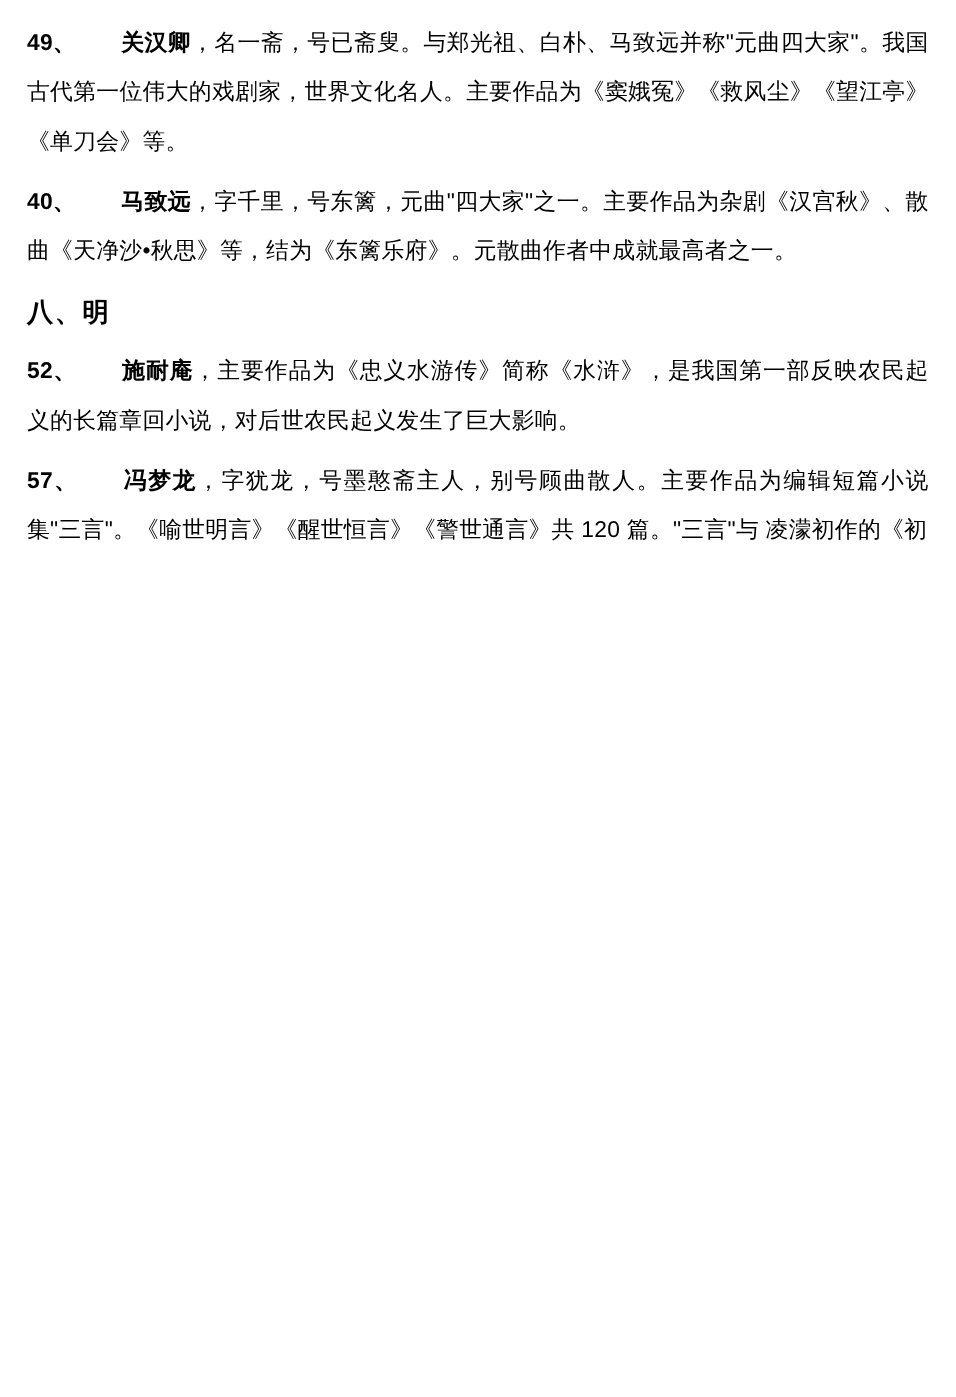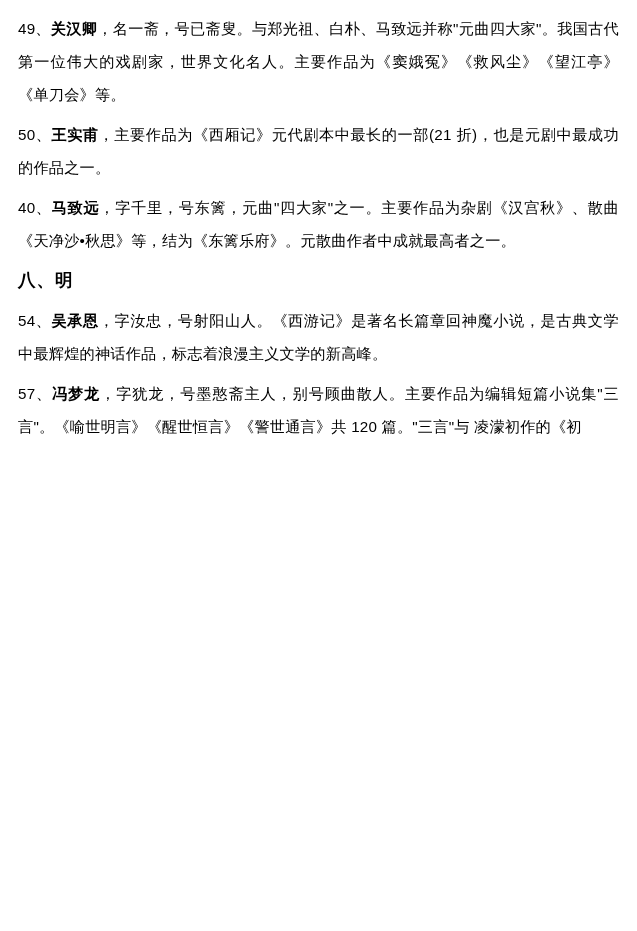--- a/index.html
+++ b/index.html
@@ -22,56 +22,53 @@
   }
   .entry {
     font-size: 15.2px;
     line-height: 33px;
     text-align: justify;
     text-justify: inter-ideograph;
     margin: 0 0 7px 0;
     letter-spacing: 0.2px;
   }
   .entry .num {
-    font-weight: normal;
+    font-weight: bold;
   }
   .entry .name {
     font-weight: bold;
+    margin-left: 30px;
   }
   .section-heading {
     font-size: 17.5px;
     font-weight: bold;
     line-height: 34px;
     margin: 4px 0 6px 0;
     letter-spacing: 1px;
-    font-family: Liberation Mono, monospace;
   }
 </style>
 </head>
 <body>
 
 <div class="page">
   <p class="entry">
     <span class="num">49、</span><span class="name">关汉卿</span><span class="body">，名一斋，号已斋叟。与郑光祖、白朴、马致远并称"元曲四大家"。我国古代第一位伟大的戏剧家，世界文化名人。主要作品为《窦娥冤》《救风尘》《望江亭》 《单刀会》等。</span>
   </p>
 
-  <p class="entry">
-    <span class="num">50、</span><span class="name">王实甫</span><span class="body">，主要作品为《西厢记》元代剧本中最长的一部(21 折)，也是元剧中最成功的作品之一。</span>
-  </p>
 
   <p class="entry">
     <span class="num">40、</span><span class="name">马致远</span><span class="body">，字千里，号东篱，元曲"四大家"之一。主要作品为杂剧《汉宫秋》、散曲《天净沙•秋思》等，结为《东篱乐府》。元散曲作者中成就最高者之一。</span>
   </p>
 
   <h2 class="section-heading">八、明</h2>
 
+  <p class="entry">
+    <span class="num">52、</span><span class="name">施耐庵</span><span class="body">，主要作品为《忠义水游传》简称《水浒》，是我国第一部反映农民起义的长篇章回小说，对后世农民起义发生了巨大影响。</span>
+  </p>
 
 
-  <p class="entry">
-    <span class="num">54、</span><span class="name">吴承恩</span><span class="body">，字汝忠，号射阳山人。《西游记》是著名长篇章回神魔小说，是古典文学中最辉煌的神话作品，标志着浪漫主义文学的新高峰。</span>
-  </p>
 
 
 
   <p class="entry">
     <span class="num">57、</span><span class="name">冯梦龙</span><span class="body">，字犹龙，号墨憨斋主人，别号顾曲散人。主要作品为编辑短篇小说集"三言"。《喻世明言》《醒世恒言》《警世通言》共 120 篇。"三言"与 凌濛初作的《初</span>
   </p>
 </div>
 
 </body></html>

